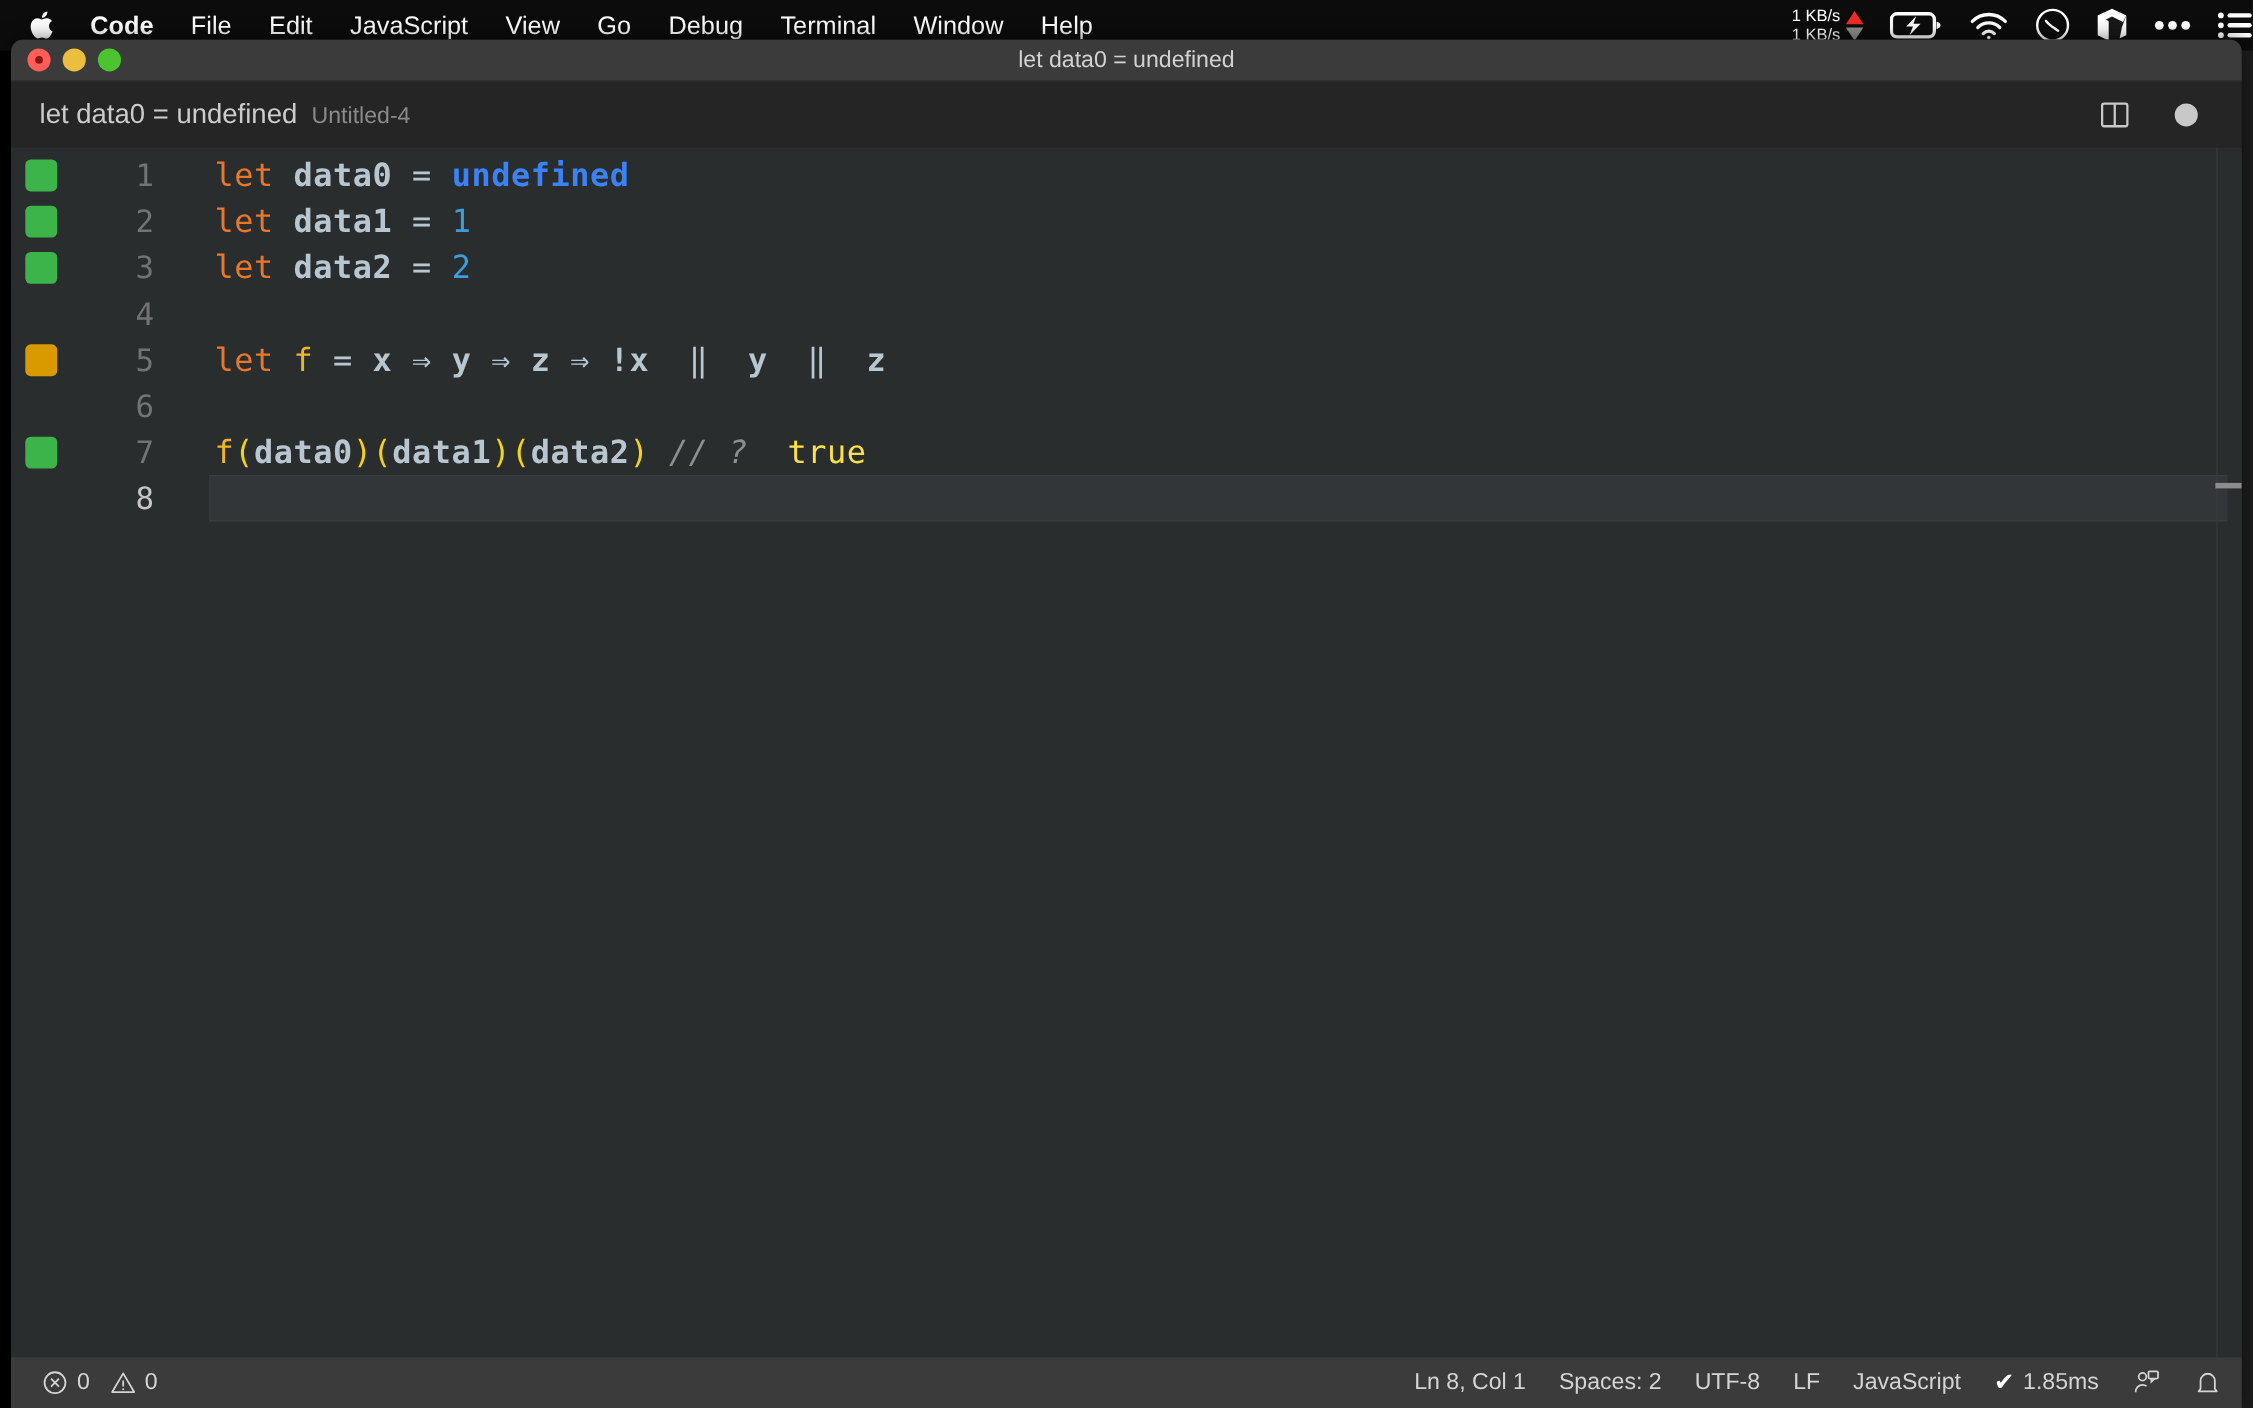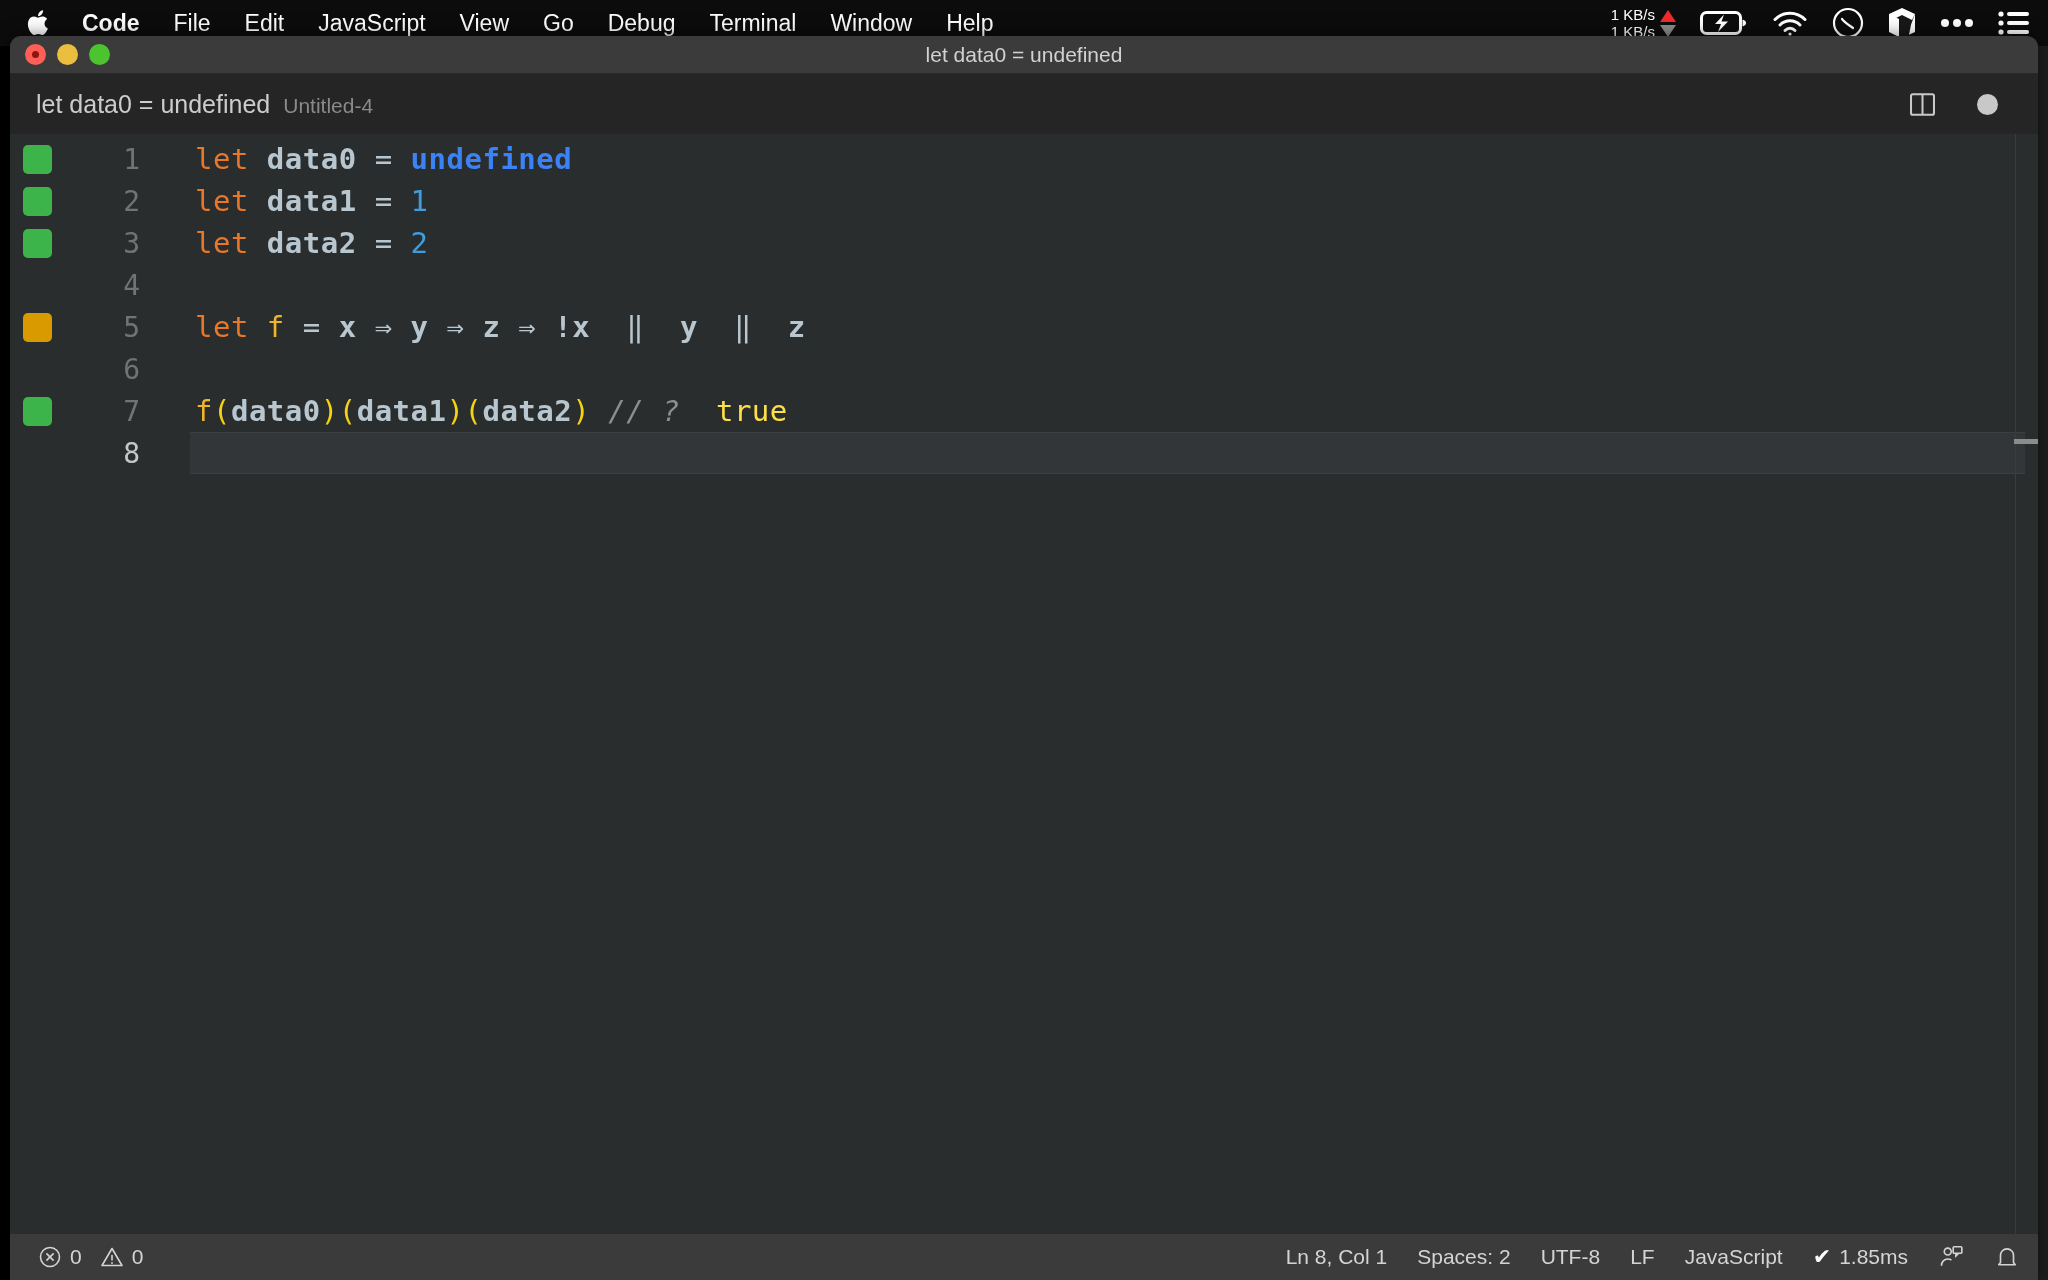--- a/index.html
+++ b/index.html
@@ -43,21 +43,20 @@
     white-space: nowrap;
     color: #ffffff;
   }
   .menu-item.app-name { font-weight: bold; padding-left: 20px; }
 
   .menubar-right {
     margin-left: auto;
     display: flex;
     align-items: center;
     height: 100%;
-    padding-right: 18px;
     gap: 24px;
   }
   .net-speed {
     display: flex;
     align-items: center;
     gap: 5px;
     font-size: 15px;
     line-height: 1.15;
     color: #ffffff;
   }

